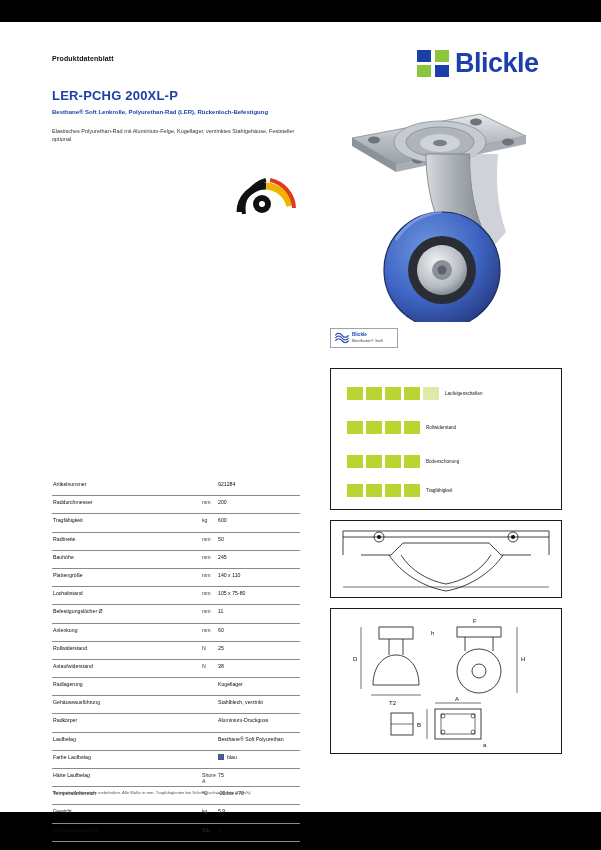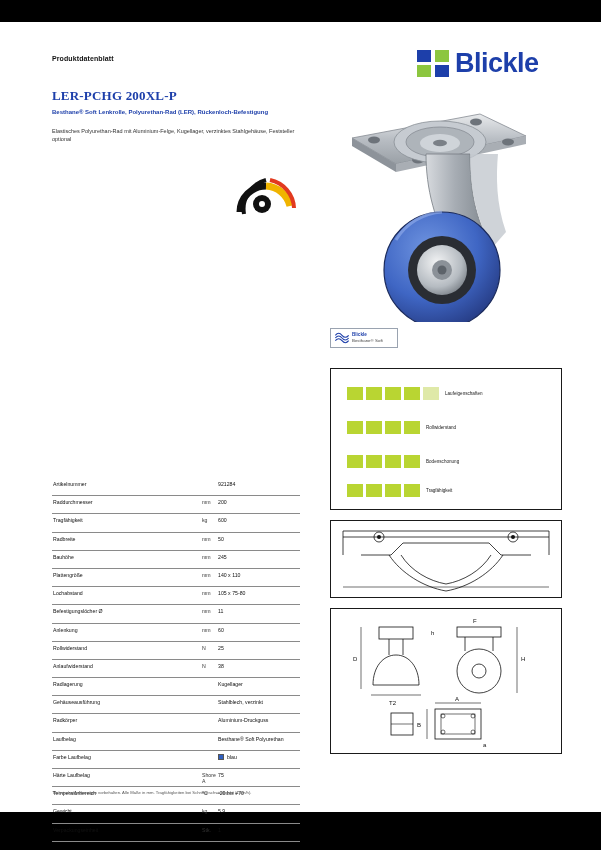--- a/index.html
+++ b/index.html
@@ -19,21 +19,21 @@
   .band-top { position:absolute; left:0; top:0; width:601px; height:22px; background:#000; }
   .band-bottom { position:absolute; left:0; top:812px; width:601px; height:38px; background:#000; }
 
   
   .doc-kicker {
     position:absolute; left:52px; top:55px;
     font-size:7px; font-weight:bold; color:#111; letter-spacing:0.1px;
   }
   .doc-title {
     position:absolute; left:52px; top:88px;
-    font-size:13px; font-weight:bold; color:#1d3faa; letter-spacing:0.2px;font-family:Liberation Serif, serif;
+    font-size:13px; font-weight:bold; color:#1d3faa; letter-spacing:0.2px;
   }
   .doc-sub {
     position:absolute; left:52px; top:108px; width:240px;
     font-size:6px; font-weight:bold; color:#1d3faa; line-height:1.55;
   }
   .doc-sub2 {
     position:absolute; left:52px; top:127px; width:245px;
     font-size:5.5px; color:#333; line-height:1.5;
   }
 

